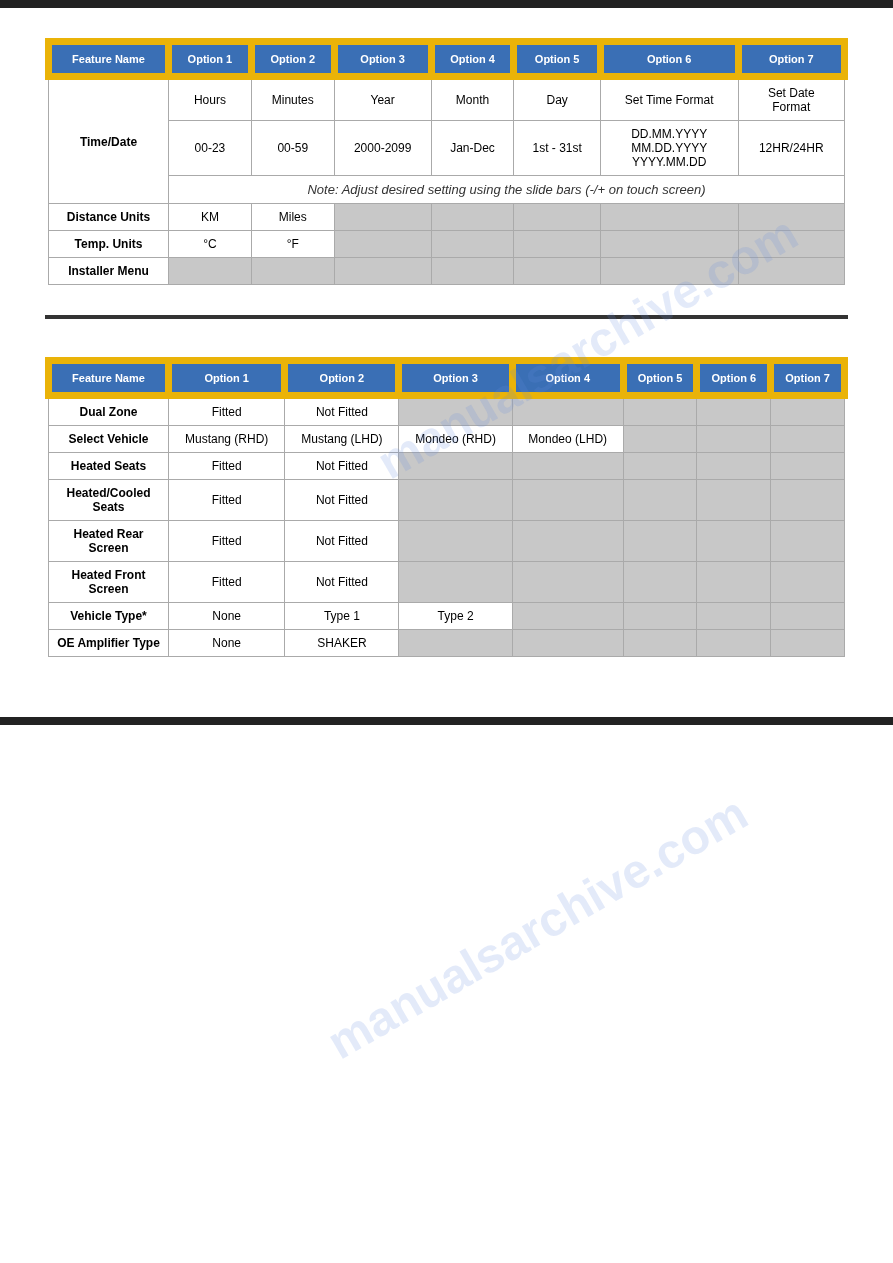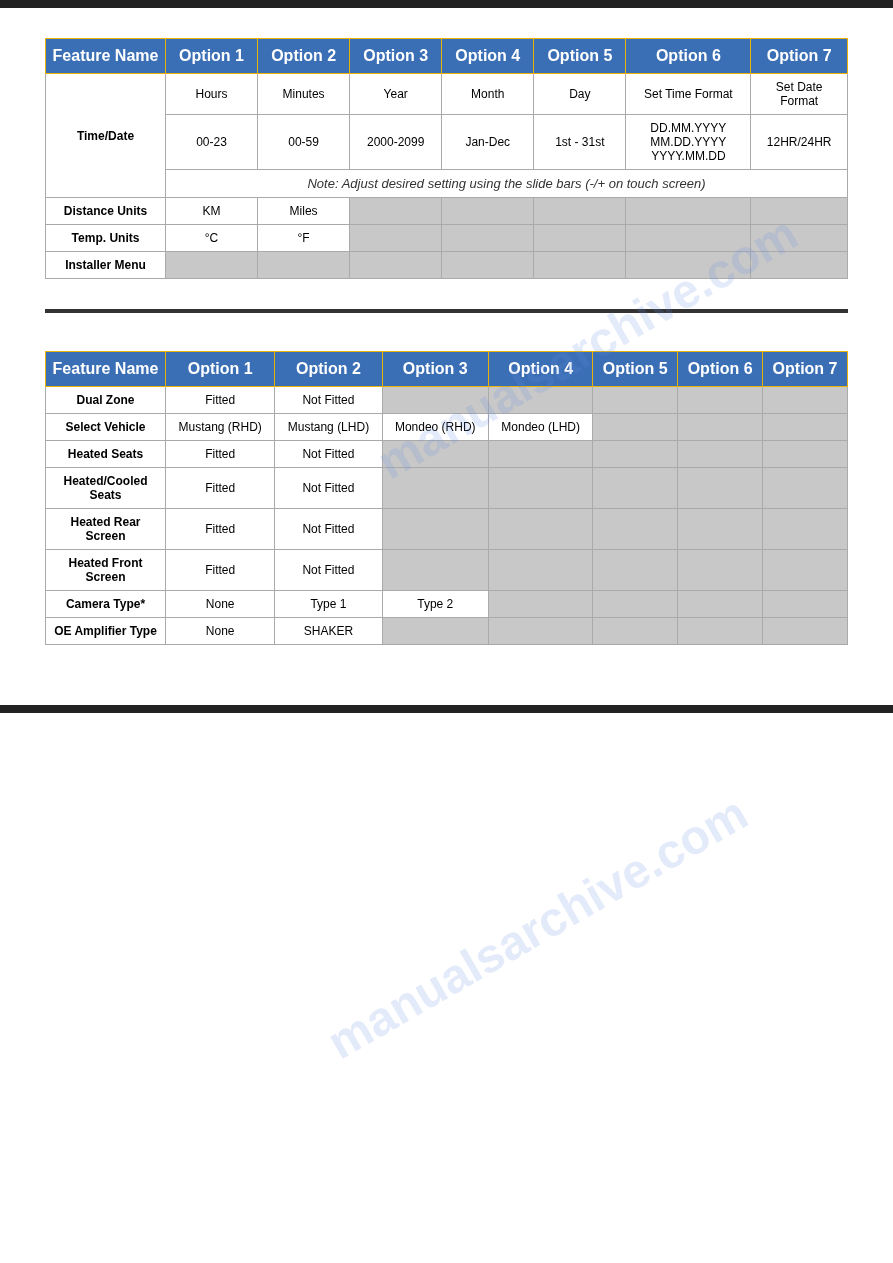--- a/index.html
+++ b/index.html
@@ -69,25 +69,25 @@
 
     
     table {
       border-collapse: collapse;
       width: 100%;
     }
 
     table th {
       background: #3a6fb5;
       color: #fff;
-      font-size: 16px;
+      font-size: 11px;
       font-weight: bold;
       padding: 8px 6px;
       text-align: center;
-      border: 1px solid #eab308;
+      border: 7px solid #eab308;
     }
 
     table td {
       border: 1px solid #aaa;
       padding: 6px 8px;
       text-align: center;
       font-size: 12px;
       vertical-align: middle;
     }
 
@@ -275,21 +275,21 @@
             <td class="feature-name-col" style="white-space: pre-line;">Heated Front Screen</td>
             <td>Fitted</td>
             <td>Not Fitted</td>
             <td class="gray-cell"></td>
             <td class="gray-cell"></td>
             <td class="gray-cell"></td>
             <td class="gray-cell"></td>
             <td class="gray-cell"></td>
           </tr>
           <tr>
-            <td class="feature-name-col" style="white-space: pre-line;">Camera Type*</td>
+            <td class="feature-name-col" style="white-space: pre-line;">Vehicle Type*</td>
             <td>None</td>
             <td>Type 1</td>
             <td>Type 2</td>
             <td class="gray-cell"></td>
             <td class="gray-cell"></td>
             <td class="gray-cell"></td>
             <td class="gray-cell"></td>
           </tr>
           <tr>
             <td class="feature-name-col" style="white-space: pre-line;">OE Amplifier Type</td>

